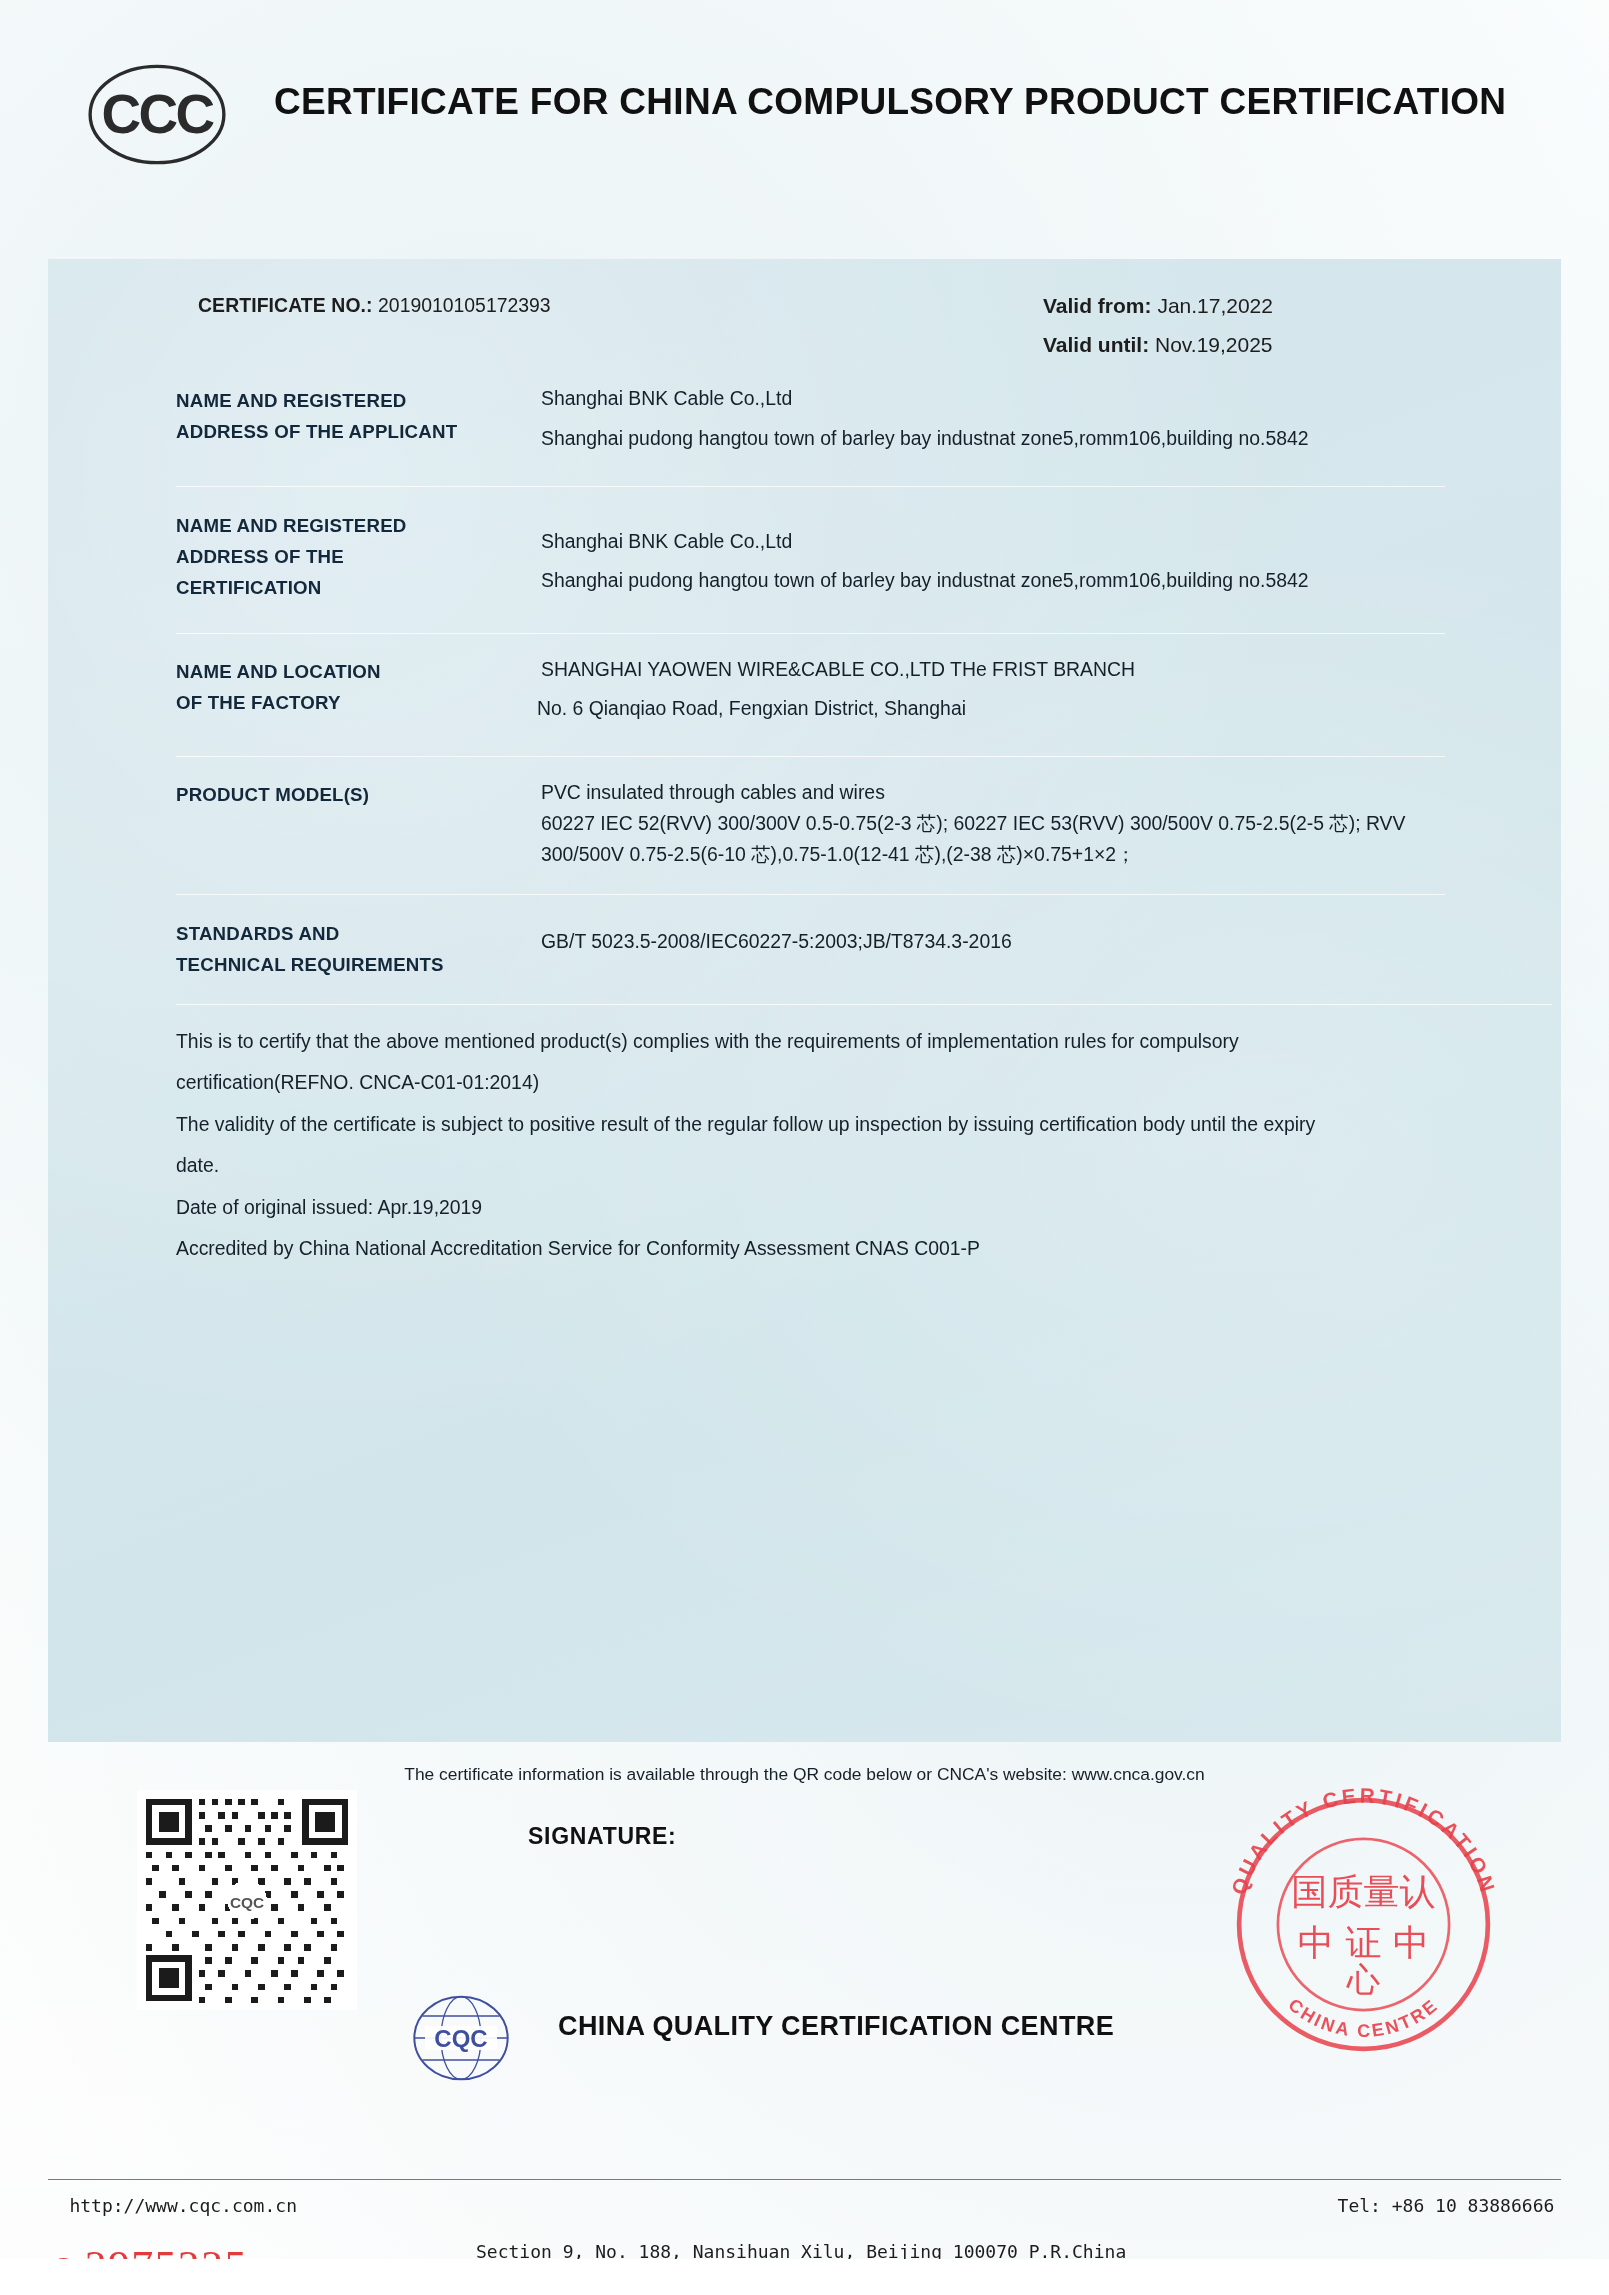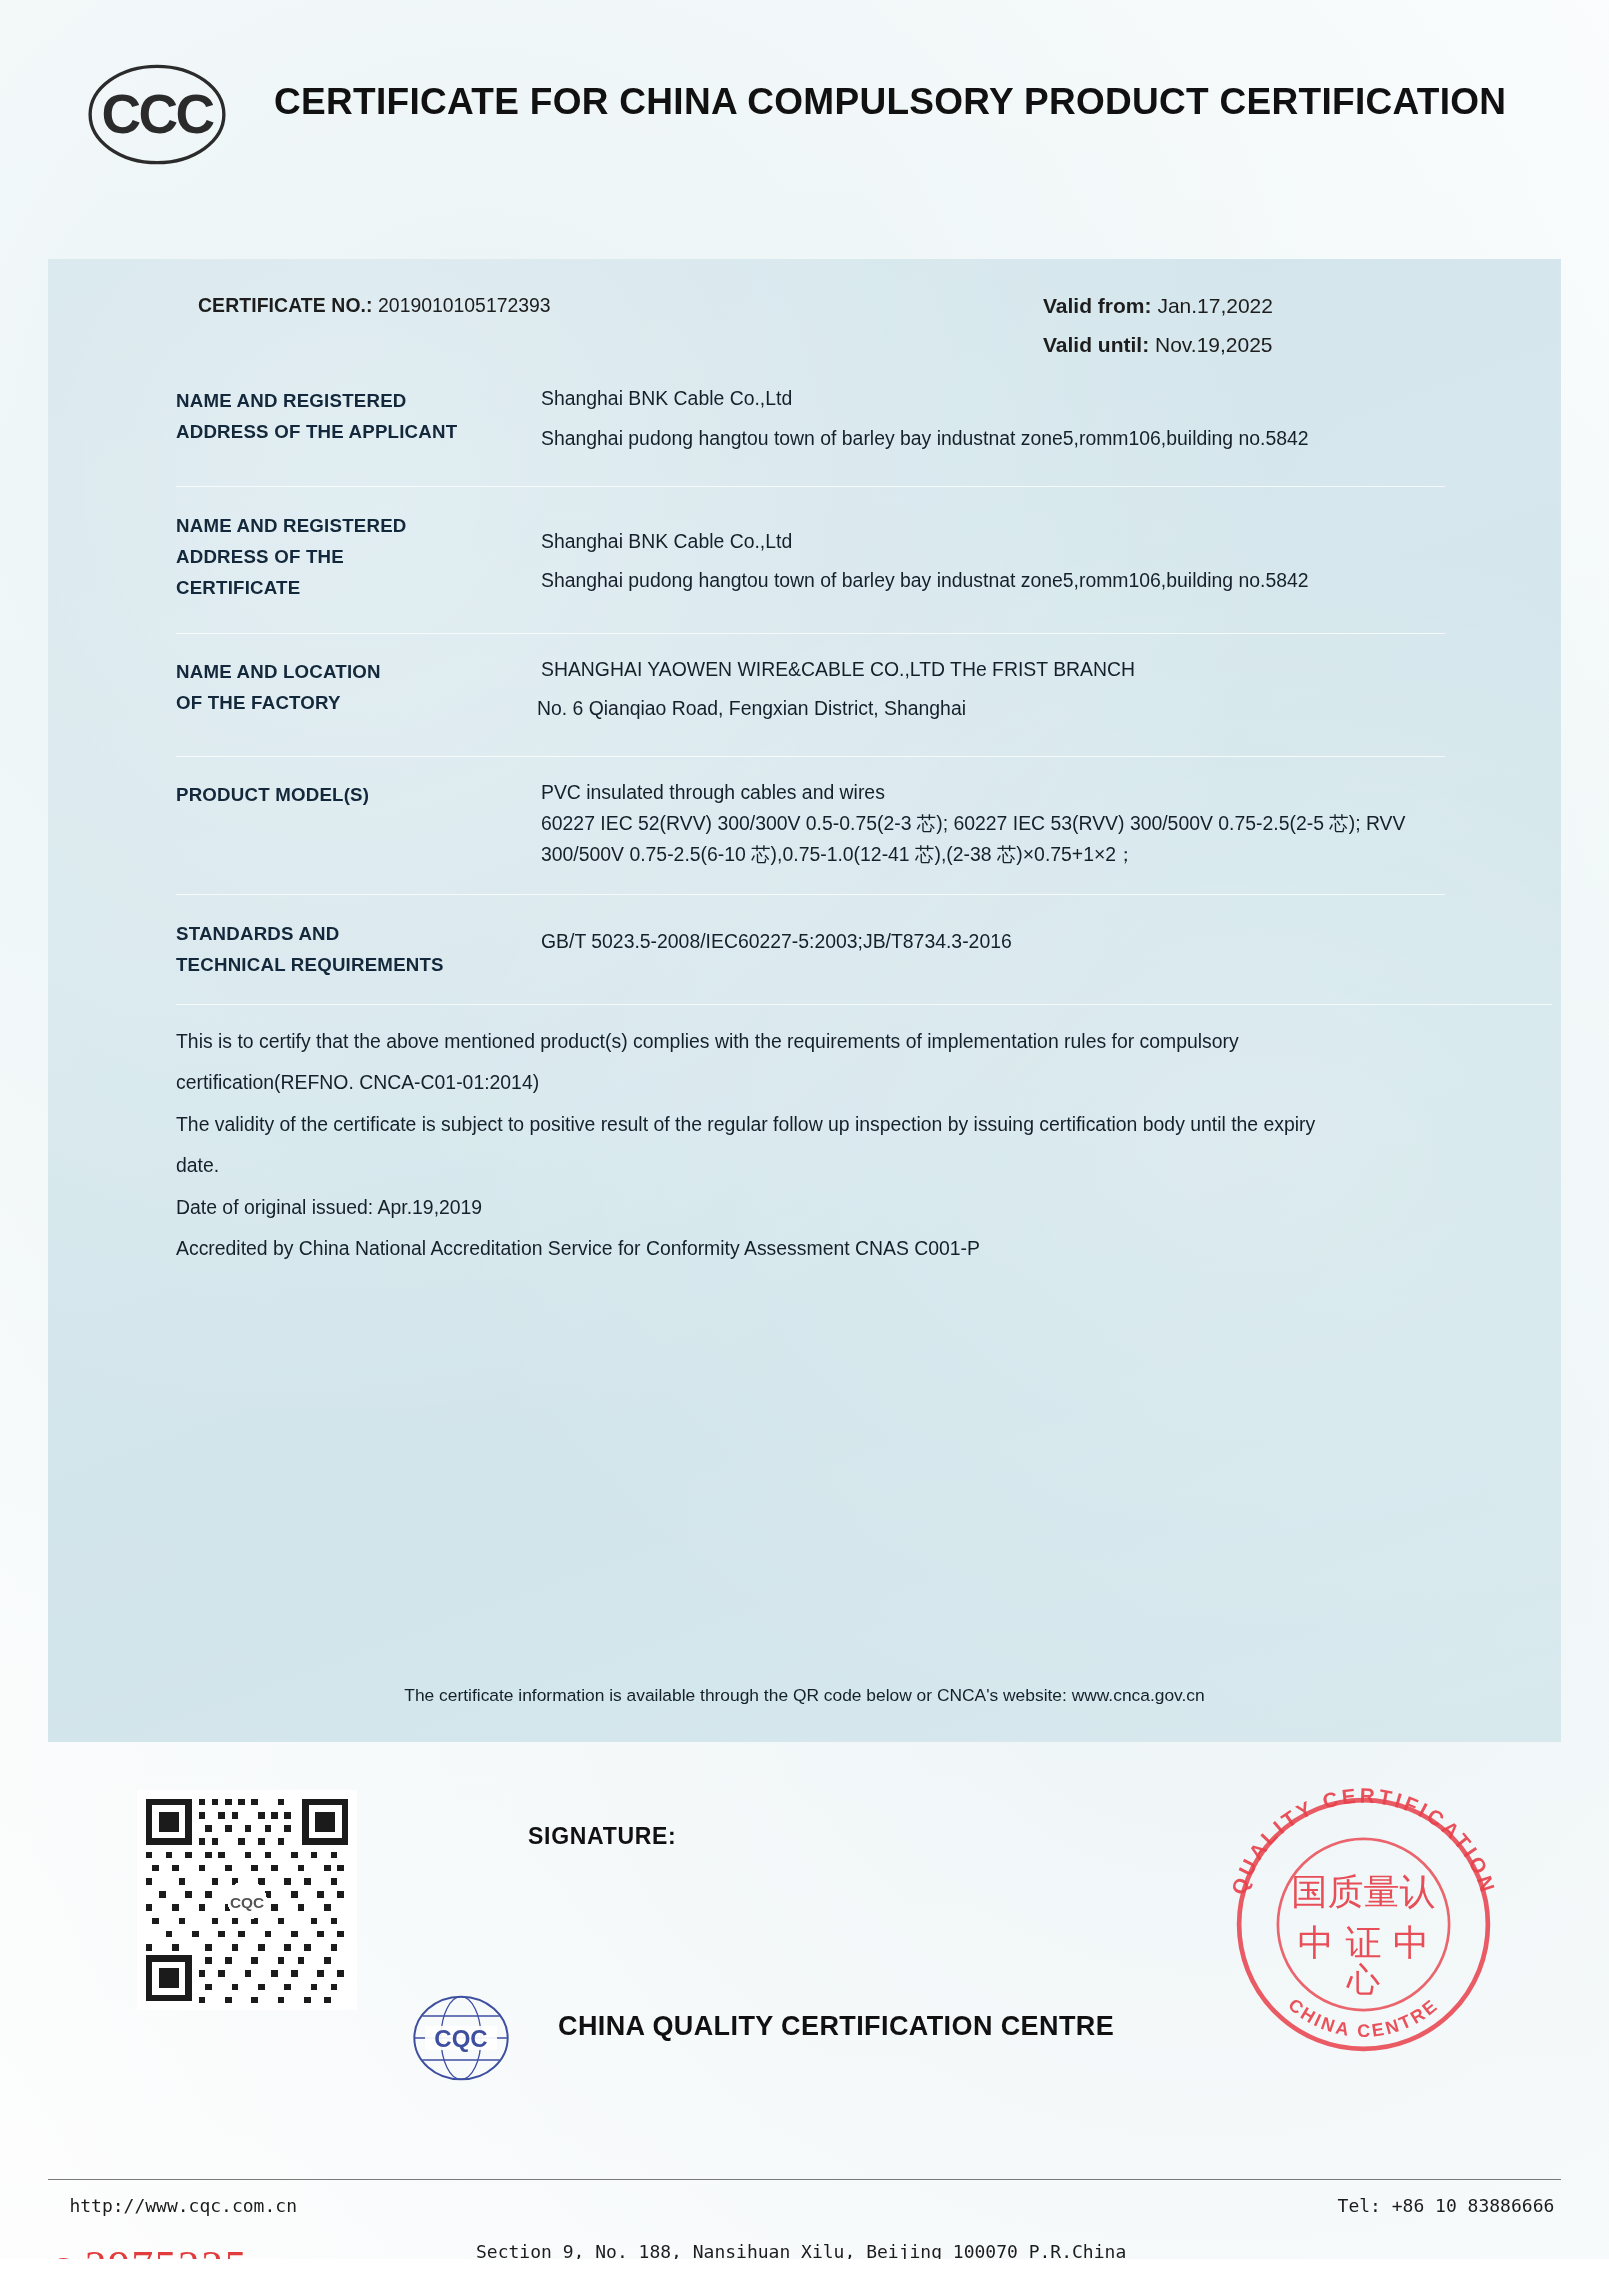--- a/index.html
+++ b/index.html
@@ -127,21 +127,21 @@
     left: 128px;
     font-size: 19.4px;
     line-height: 31px;
     color: #16202a;
     white-space: nowrap;
   }
 
   .qr-note {
     position: absolute;
     left: 0;
-    top: 1426px;
+    top: 1505px;
     width: 1513px;
     text-align: center;
     font-size: 17.4px;
     color: #16202a;
   }
 
   
   .qr-code {
     position: absolute;
     left: 137px;
@@ -271,21 +271,21 @@
 
     <div class="label" style="left:128px; top:126px;">NAME AND REGISTERED</div>
     <div class="label" style="left:128px; top:157px;">ADDRESS OF THE APPLICANT</div>
     <div class="value" style="left:493px; top:124px;">Shanghai BNK Cable Co.,Ltd</div>
     <div class="value" style="left:493px; top:164px;">Shanghai pudong hangtou town of barley bay industnat zone5,romm106,building no.5842</div>
 
     <div class="divider" style="top:227px;"></div>
 
     <div class="label" style="left:128px; top:251px;">NAME AND REGISTERED</div>
     <div class="label" style="left:128px; top:282px;">ADDRESS OF THE</div>
-    <div class="label" style="left:128px; top:313px;">CERTIFICATE</div>
+    <div class="label" style="left:128px; top:313px;">CERTIFICATION</div>
     <div class="value" style="left:493px; top:267px;">Shanghai BNK Cable Co.,Ltd</div>
     <div class="value" style="left:493px; top:306px;">Shanghai pudong hangtou town of barley bay industnat zone5,romm106,building no.5842</div>
 
     <div class="divider" style="top:374px;"></div>
 
     <div class="label" style="left:128px; top:397px;">NAME AND LOCATION</div>
     <div class="label" style="left:128px; top:428px;">OF THE FACTORY</div>
     <div class="value" style="left:493px; top:395px;">SHANGHAI YAOWEN WIRE&amp;CABLE CO.,LTD THe FRIST BRANCH</div>
     <div class="value" style="left:489px; top:434px;text-align:right;">No. 6 Qianqiao Road, Fengxian District, Shanghai</div>
 

